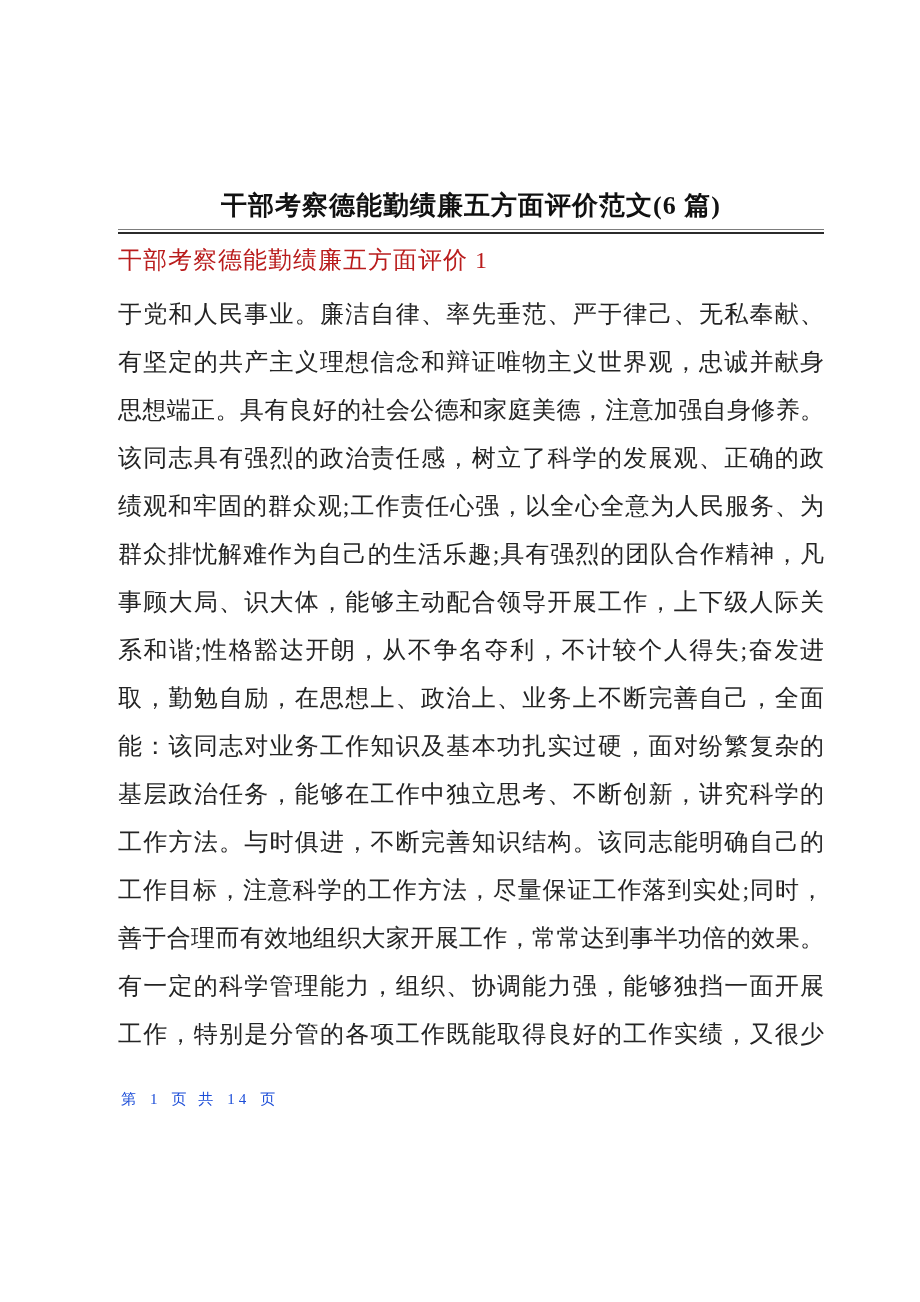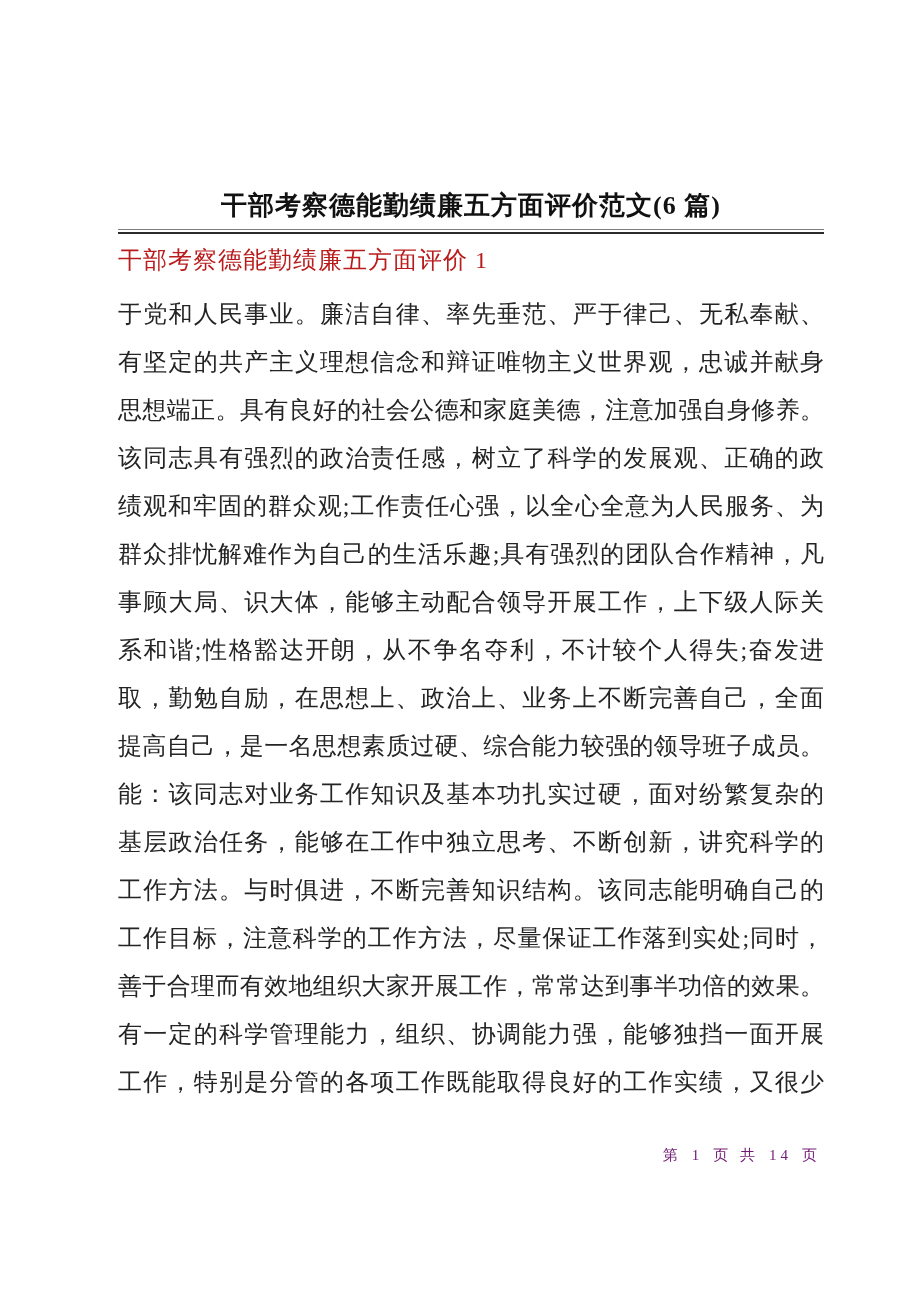--- a/index.html
+++ b/index.html
@@ -51,25 +51,25 @@
   .body-line {
     font-size: 24px;
     line-height: 48px;
     color: #242424;
     white-space: nowrap;
     text-align: justify;
     text-align-last: justify;
     text-justify: inter-character;
   }
   .page-footer {
-    margin-top: 39px;
-    text-align: right;
+    margin-top: 31px;
+    text-align: left;
     font-size: 15px;
     line-height: 20px;
-    color: #701a75;
+    color: #1d4ed8;
     letter-spacing: 4px;
   }
   .page-footer span {
     margin: 0 3px;
   }
   .page-footer .num {
     margin: 0 7px;
   }
 </style>
 </head>
@@ -88,21 +88,20 @@
 
         <div class="body-line">于党和人民事业。廉洁自律、率先垂范、严于律己、无私奉献、</div>
         <div class="body-line">有坚定的共产主义理想信念和辩证唯物主义世界观，忠诚并献身</div>
         <div class="body-line">思想端正。具有良好的社会公德和家庭美德，注意加强自身修养。</div>
         <div class="body-line">该同志具有强烈的政治责任感，树立了科学的发展观、正确的政</div>
         <div class="body-line">绩观和牢固的群众观;工作责任心强，以全心全意为人民服务、为</div>
         <div class="body-line">群众排忧解难作为自己的生活乐趣;具有强烈的团队合作精神，凡</div>
         <div class="body-line">事顾大局、识大体，能够主动配合领导开展工作，上下级人际关</div>
         <div class="body-line">系和谐;性格豁达开朗，从不争名夺利，不计较个人得失;奋发进</div>
         <div class="body-line">取，勤勉自励，在思想上、政治上、业务上不断完善自己，全面</div>
-        <div class="body-line">提高自己，是一名思想素质过硬、综合能力较强的领导班子成员。</div>
         <div class="body-line">能：该同志对业务工作知识及基本功扎实过硬，面对纷繁复杂的</div>
         <div class="body-line">基层政治任务，能够在工作中独立思考、不断创新，讲究科学的</div>
         <div class="body-line">工作方法。与时俱进，不断完善知识结构。该同志能明确自己的</div>
         <div class="body-line">工作目标，注意科学的工作方法，尽量保证工作落到实处;同时，</div>
         <div class="body-line">善于合理而有效地组织大家开展工作，常常达到事半功倍的效果。</div>
         <div class="body-line">有一定的科学管理能力，组织、协调能力强，能够独挡一面开展</div>
         <div class="body-line">工作，特别是分管的各项工作既能取得良好的工作实绩，又很少</div>
       </div>
 
     <div class="page-footer">

